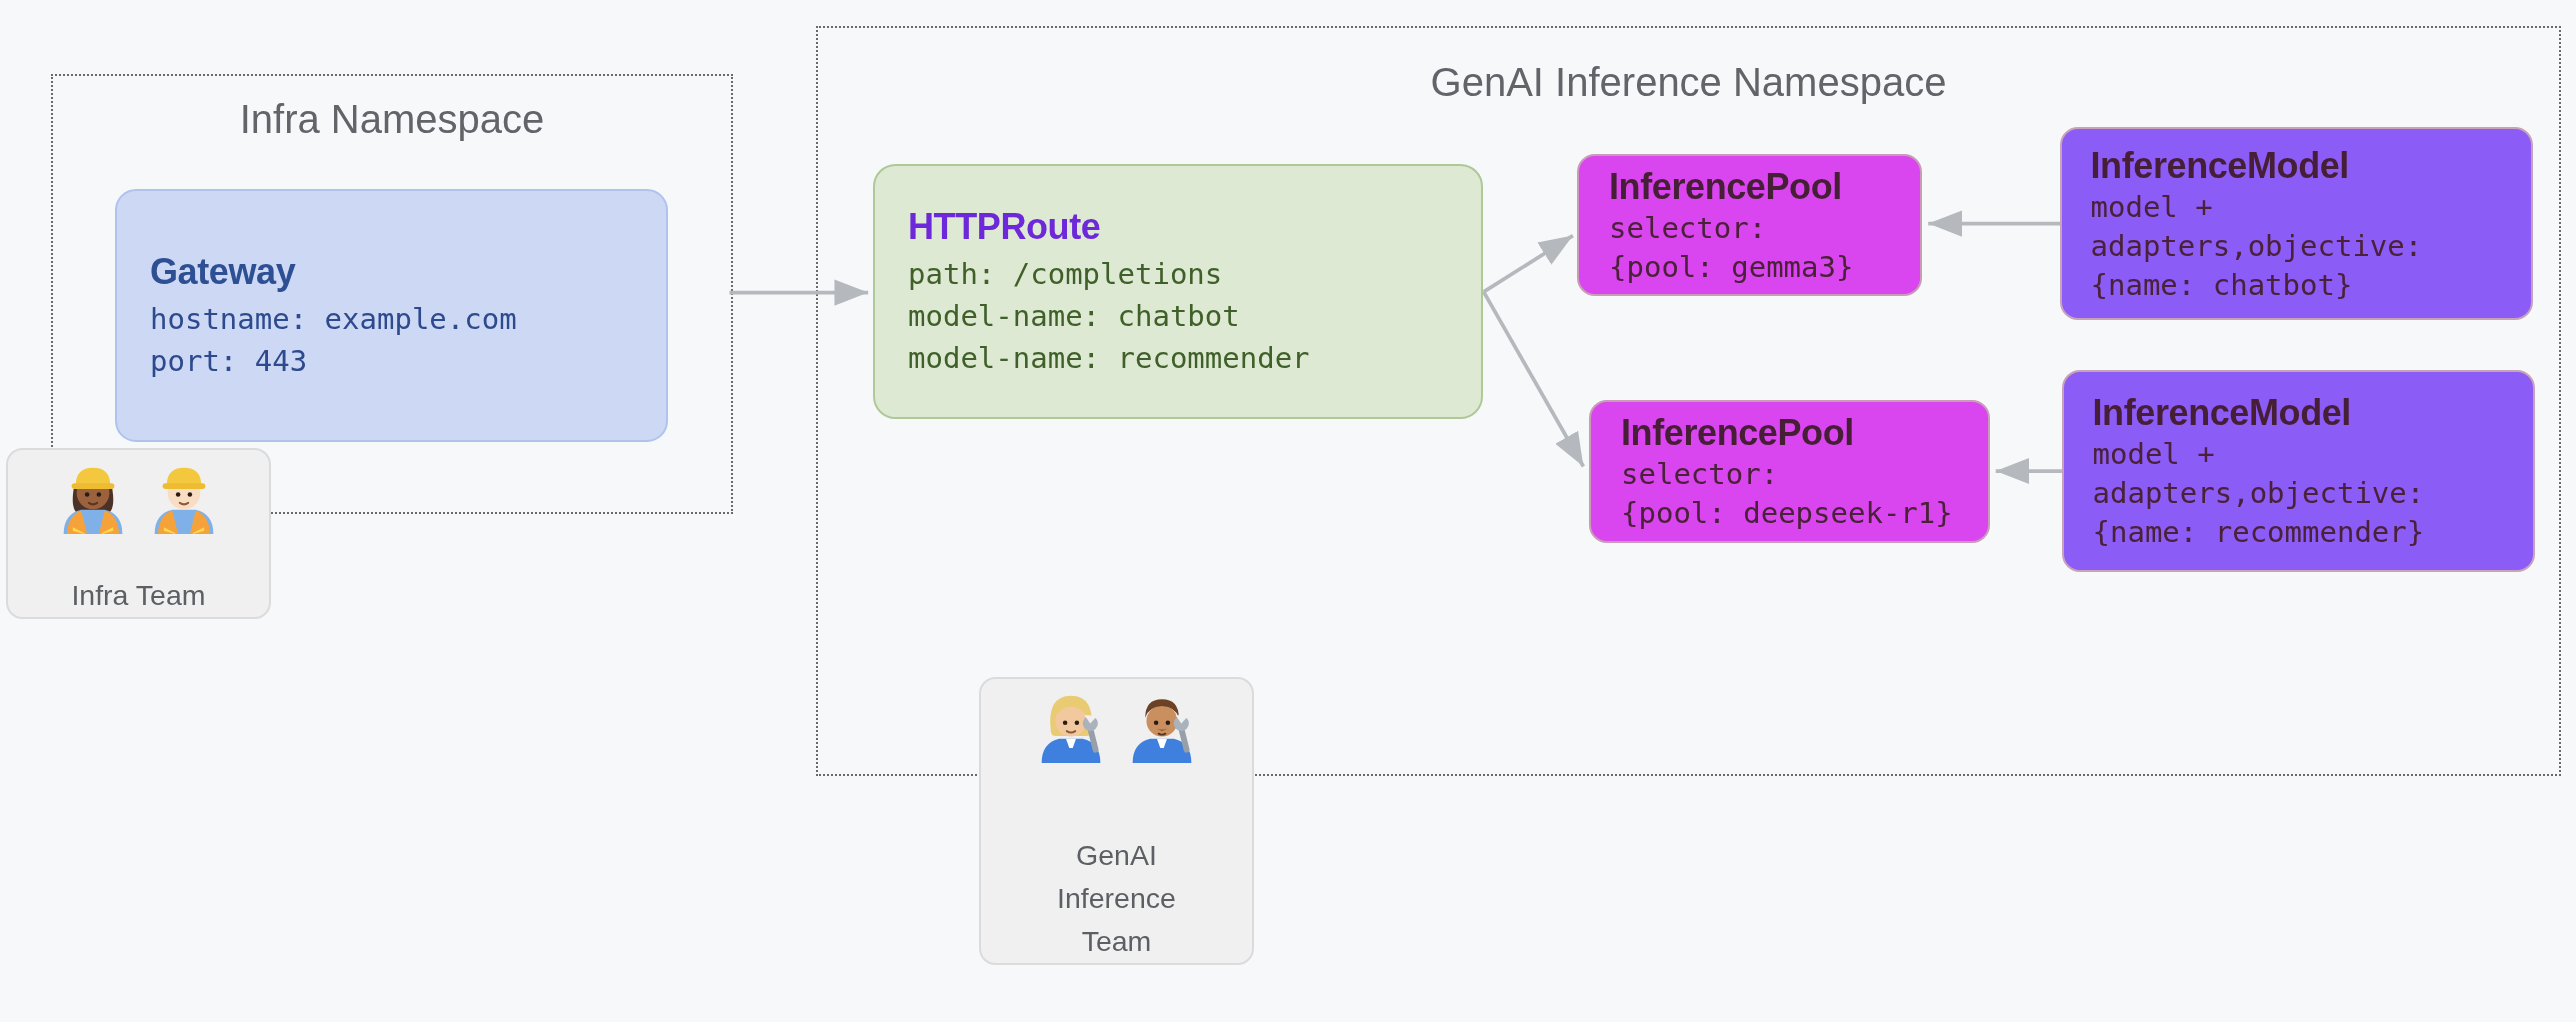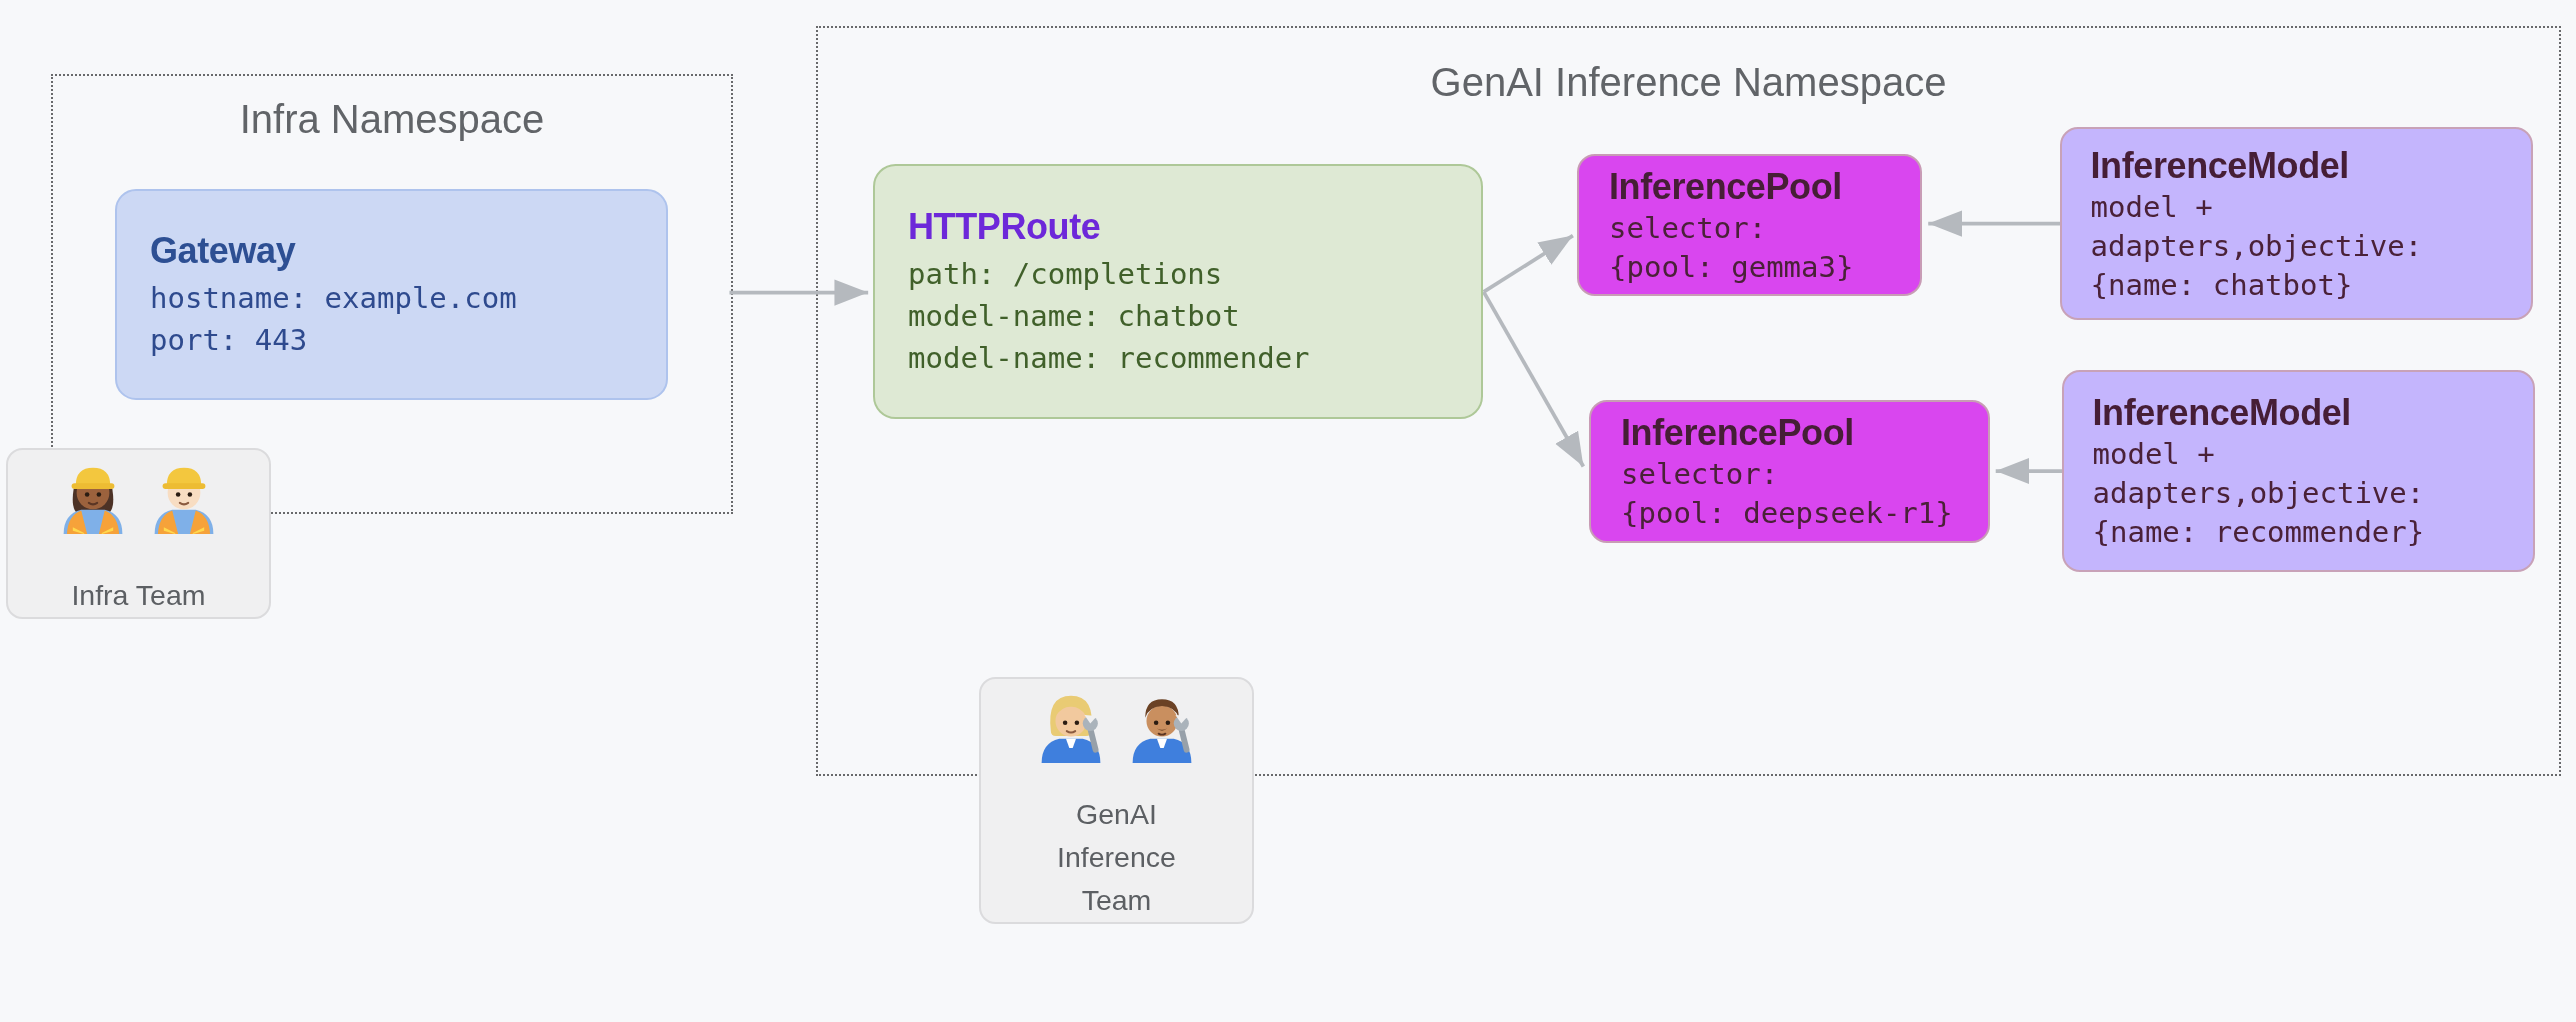--- a/index.html
+++ b/index.html
@@ -11,44 +11,44 @@
   .ns-title{width:100%;text-align:center;color:#616468;font-size:40px;font-weight:400;}
   .ns-infra .ns-title{padding-top:21px;}
   .ns-genai .ns-title{padding-top:31.5px;}
 
   
   .node{position:absolute;box-sizing:border-box;display:flex;flex-direction:column;
         justify-content:center;border-radius:21px;padding-left:33px;padding-right:15px;}
   .node-heading{font-weight:bold;font-size:36px;letter-spacing:-0.4px;line-height:45px;margin-bottom:4.5px;}
   .code{font-family:"DejaVu Sans Mono",monospace;font-size:29px;line-height:42px;white-space:pre;}
 
-  .gateway{left:115px;top:189px;width:553px;height:211px;background:#ccd8f4;border:2.2px solid #aec3ed;}
+  .gateway{left:115px;top:189px;width:553px;height:253px;background:#ccd8f4;border:2.2px solid #aec3ed;}
   .gateway .node-heading{color:#2d4f93;}
   .gateway .code{color:#2e4a8e;}
 
   .httproute{left:873px;top:164px;width:610px;height:255px;background:#dee9d4;border:2.2px solid #aec898;border-radius:22.5px;}
   .httproute .node-heading{color:#6d28d9;}
   .httproute .code{color:#40602a;}
 
   .pool,.model{border-radius:18px;}
   .pool{background:#d946ef;border:2.2px solid #c89cb5;}
-  .model{background:#c4b5fd;border:2.2px solid #c8a2b8;}
+  .model{background:#8b5cf6;border:2.2px solid #c8a2b8;}
   .pool .node-heading,.model .node-heading{color:#461e36;margin-bottom:0;}
   .pool .code,.model .code{color:#4a2138;line-height:39px;}
 
   .pool1{left:1577px;top:154px;width:345px;height:142px;padding-left:30px;}
   .pool2{left:1589px;top:400px;width:401px;height:143px;padding-left:30px;}
   .model1{left:2060px;top:127px;width:473px;height:193px;padding-left:28.5px;}
   .model2{left:2062px;top:370px;width:473px;height:202px;padding-left:28.5px;}
 
   
   .team{position:absolute;box-sizing:border-box;background:#f0f0f1;border:2.2px solid #dbdbdd;
         border-radius:16.5px;display:flex;flex-direction:column;align-items:center;justify-content:space-between;}
   .team-infra{left:6px;top:448px;width:265px;height:171px;}
-  .team-genai{left:979px;top:677px;width:275px;height:247px;}
+  .team-genai{left:979px;top:677px;width:275px;height:288px;}
   .members{display:flex;gap:7.5px;align-items:flex-end;}
   .member{width:84px;height:84px;}
   .team-label{color:#5c5f63;font-size:28.5px;line-height:43px;text-align:center;margin-top:4.5px;}
   .team-genai .team-label{width:172px;}
 
   .arrows{position:absolute;left:0;top:0;pointer-events:none;}
   .arrows line{stroke:#b5b9be;stroke-width:5;}
 </style>
 </head>
 <body>

